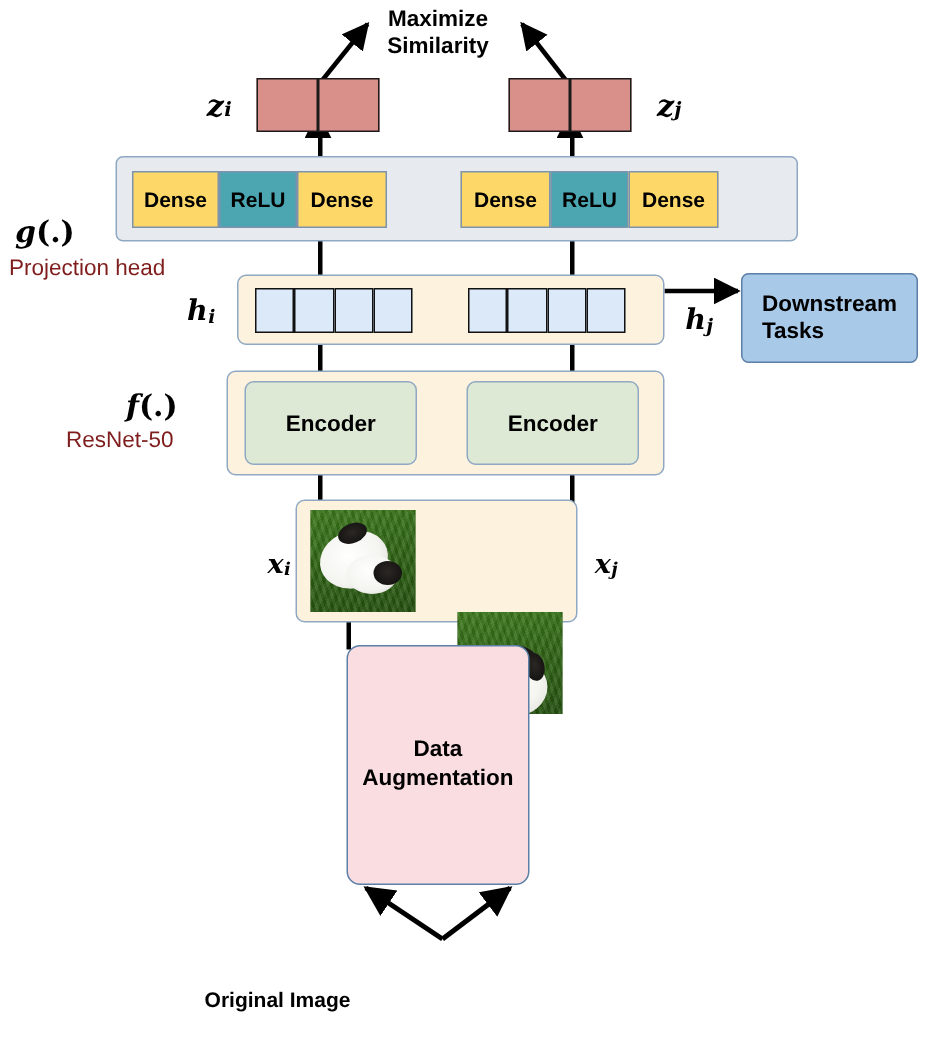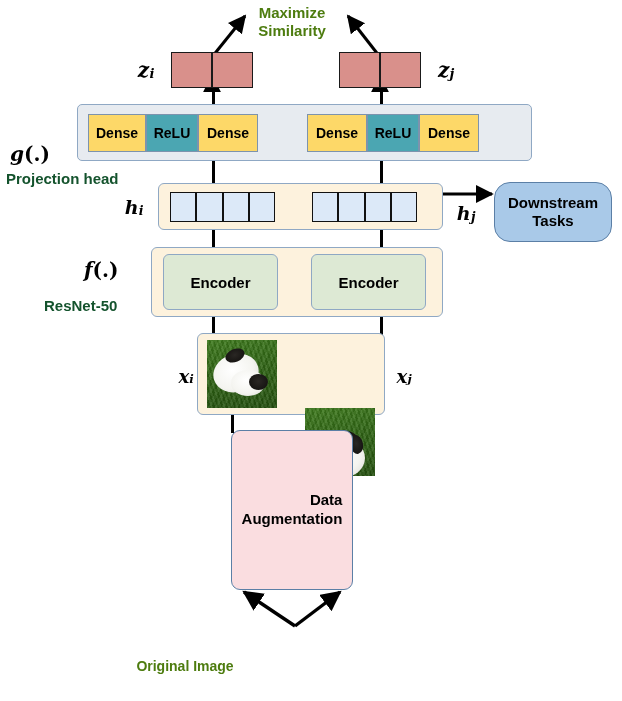--- a/index.html
+++ b/index.html
@@ -12,32 +12,32 @@
     width: 622px;
     height: 701px;
     background: #ffffff;
     font-family: "Liberation Sans", sans-serif;
     overflow: hidden;
   }
   .abs { position: absolute; box-sizing: border-box; }
 
   
   .lbl {
-    font-weight: bold;
-    color: #14532d;
+    font-weight: normal;
+    color: #7f1d1d;
     display: flex;
     align-items: center;
     justify-content: center;
     text-align: center;
     line-height: 1.18;
     white-space: pre-line;
   }
 
   .accent-text {
-    color: #4d7c0f;
+    color: #000000;
     font-weight: bold;
     font-family: "Liberation Sans", sans-serif;
   }
 
   
   .mathvar {
     font-family: "DejaVu Serif", serif;
     font-style: italic;
     font-weight: bold;
     color: #000;
@@ -82,36 +82,35 @@
     background: #dde9d4;
     border: 1px solid #8fa8c4;
     border-radius: 6px;
     color: #000;
     font-weight: bold;
     display: flex; align-items: center; justify-content: center;
   }
   .box-downstream {
     background: #a9c9e8;
     border: 1px solid #5b7fa6;
-    border-radius: 16px;
-    color: #000;
-    font-weight: bold;
-    display: flex; align-items: center; justify-content: center;
-    text-align: center;
+    border-radius: 5px;
+    color: #000;
+    font-weight: bold;
+    display: flex; align-items: center; justify-content: center;
     line-height: 1.22;
     white-space: pre-line;
   }
   .box-augment {
     background: #fadde0;
     border: 1px solid #5b7fa6;
     border-radius: 9px;
     color: #000;
     font-weight: bold;
     display: flex; align-items: center; justify-content: center;
-    text-align: right;
+    text-align: center;
     line-height: 1.25;
     white-space: pre-line;
   }
 
   
   .zvec { display: flex; }
   .zvec .cell {
     background: #d9908b;
     border: 1.5px solid #1a1a1a;
     flex: 1 1 0;
@@ -269,21 +268,21 @@
 
   <div class="abs panel-cream" style="left:151px; top:247px; width:292px; height:70px;"></div>
 
   <div class="abs box-encoder" style="left:163px; top:254px; width:115px; height:56px; font-size:15px;">Encoder</div>
   <div class="abs box-encoder" style="left:311px; top:254px; width:115px; height:56px; font-size:15px;">Encoder</div>
 
   <div class="abs mathvar" style="left:84px; top:258px; width:62px; height:24px; font-size:20px; justify-content:flex-start;">
     <span>f</span>
       <span style="font-style:normal;">(.)</span>
   </div>
-  <div class="abs lbl" style="left:44px; top:283px; width:104px; height:22px; font-size:15px; justify-content:flex-start;margin-top:12px;">ResNet-50</div>
+  <div class="abs lbl" style="left:44px; top:283px; width:104px; height:22px; font-size:15px; justify-content:flex-start;">ResNet-50</div>
 
   <div class="abs panel-cream" style="left:197px; top:333px; width:188px; height:82px;"></div>
 
 
   <div class="abs mathvar" style="left:172px; top:364px; width:28px; height:24px; font-size:18px;">
     <span>x</span>
       <span class="sub">i</span>
   </div>
 
   <div class="abs photo" style="left:207px; top:340px; width:70px; height:68px;">

